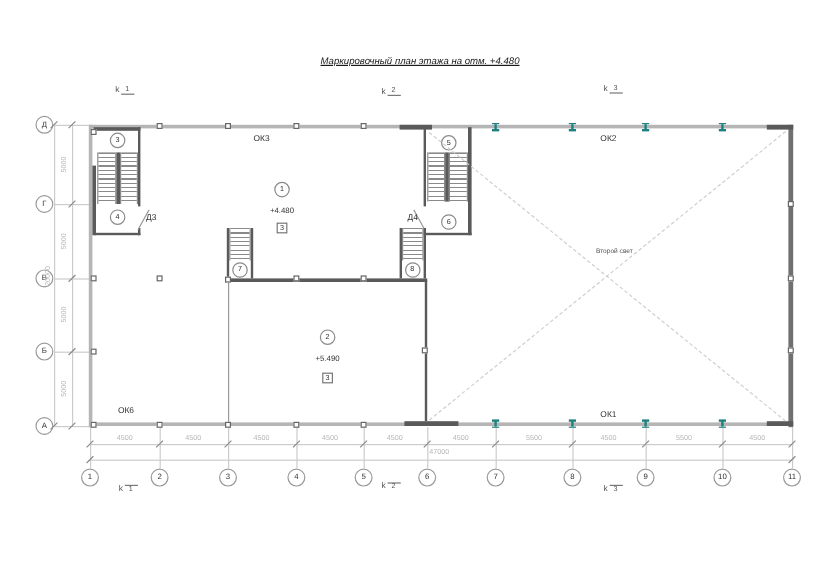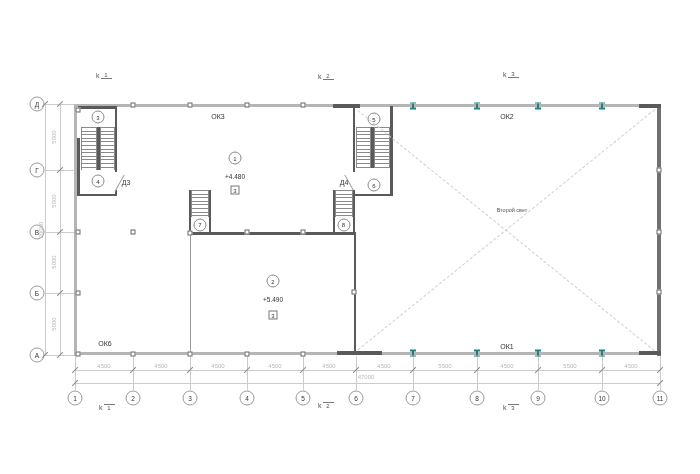--- a/index.html
+++ b/index.html
@@ -43,20 +43,21 @@
   .ibeam{position:absolute;width:6px;height:7px;transform:translate(-50%,-50%)}
   .ibeam::before{content:"";position:absolute;left:0;right:0;top:0;height:1.5px;background:#1f8080}
   .ibeam::after{content:"";position:absolute;left:0;right:0;bottom:0;height:1.5px;background:#1f8080}
   .ibeam .stem{position:absolute;left:2.2px;top:1px;width:1.6px;bottom:1px;background:#1f8080}
 </style>
 </head>
 <body>
 
 <div class="canvas">
 
+  <div class="title">Маркировочный план этажа на отм. +4.480</div>
 
   <div class="smark" style="left:96px;top:72px">
     <span class="k">k</span>
     <span class="kcol">
         <span class="num">1</span>
         <span class="bar"></span>
       </span>
   </div>
   <div class="smark" style="left:318px;top:73px">
     <span class="k">k</span>

